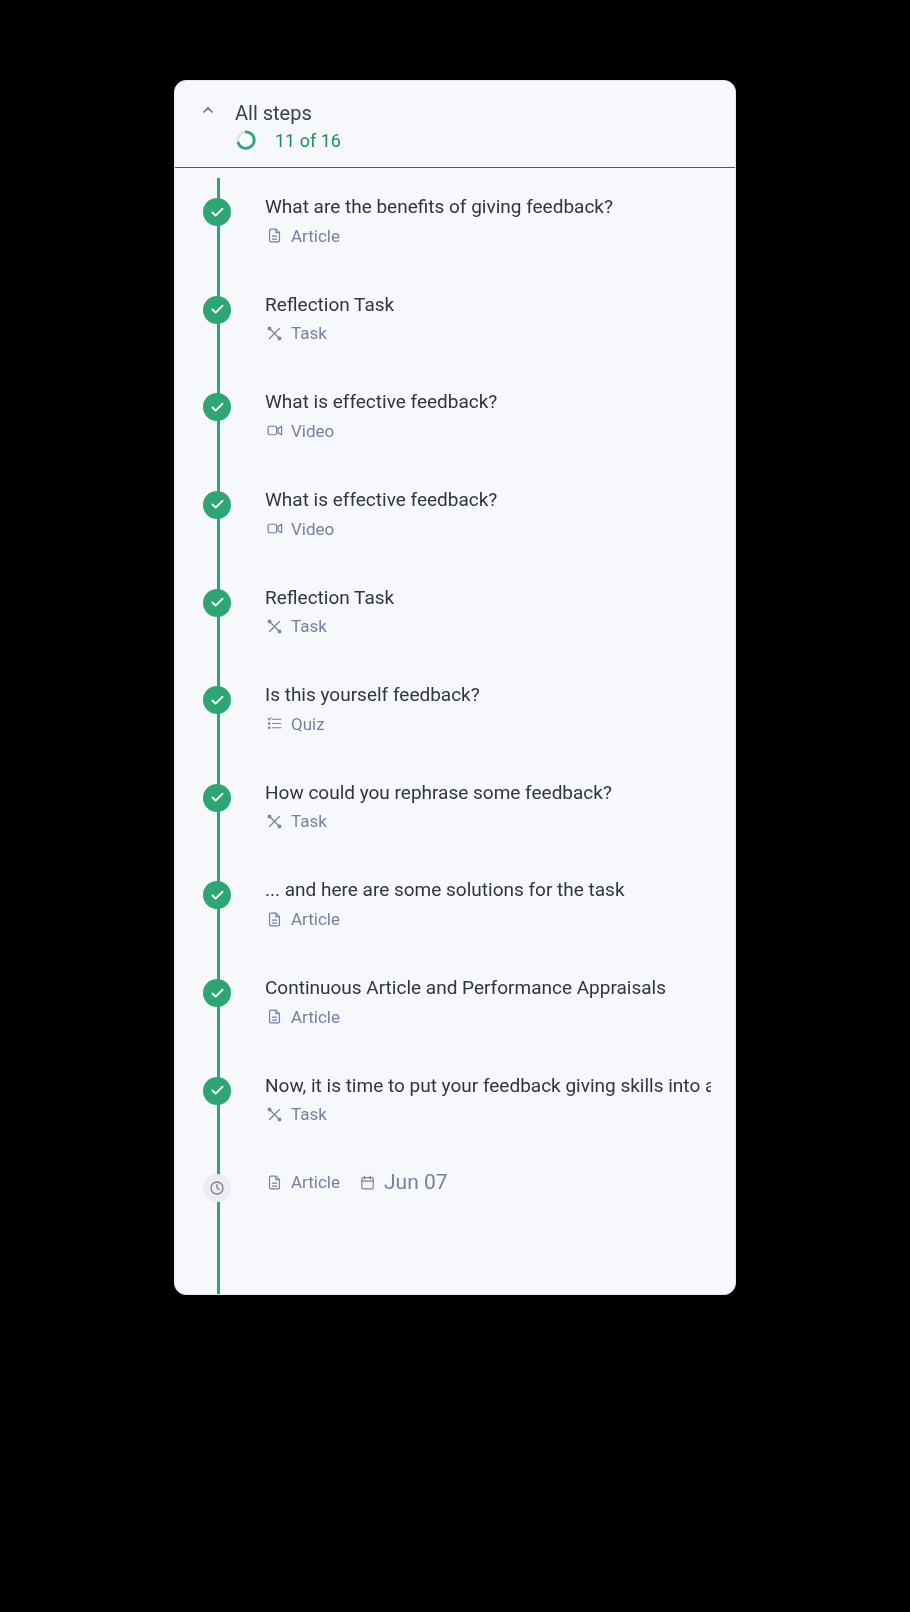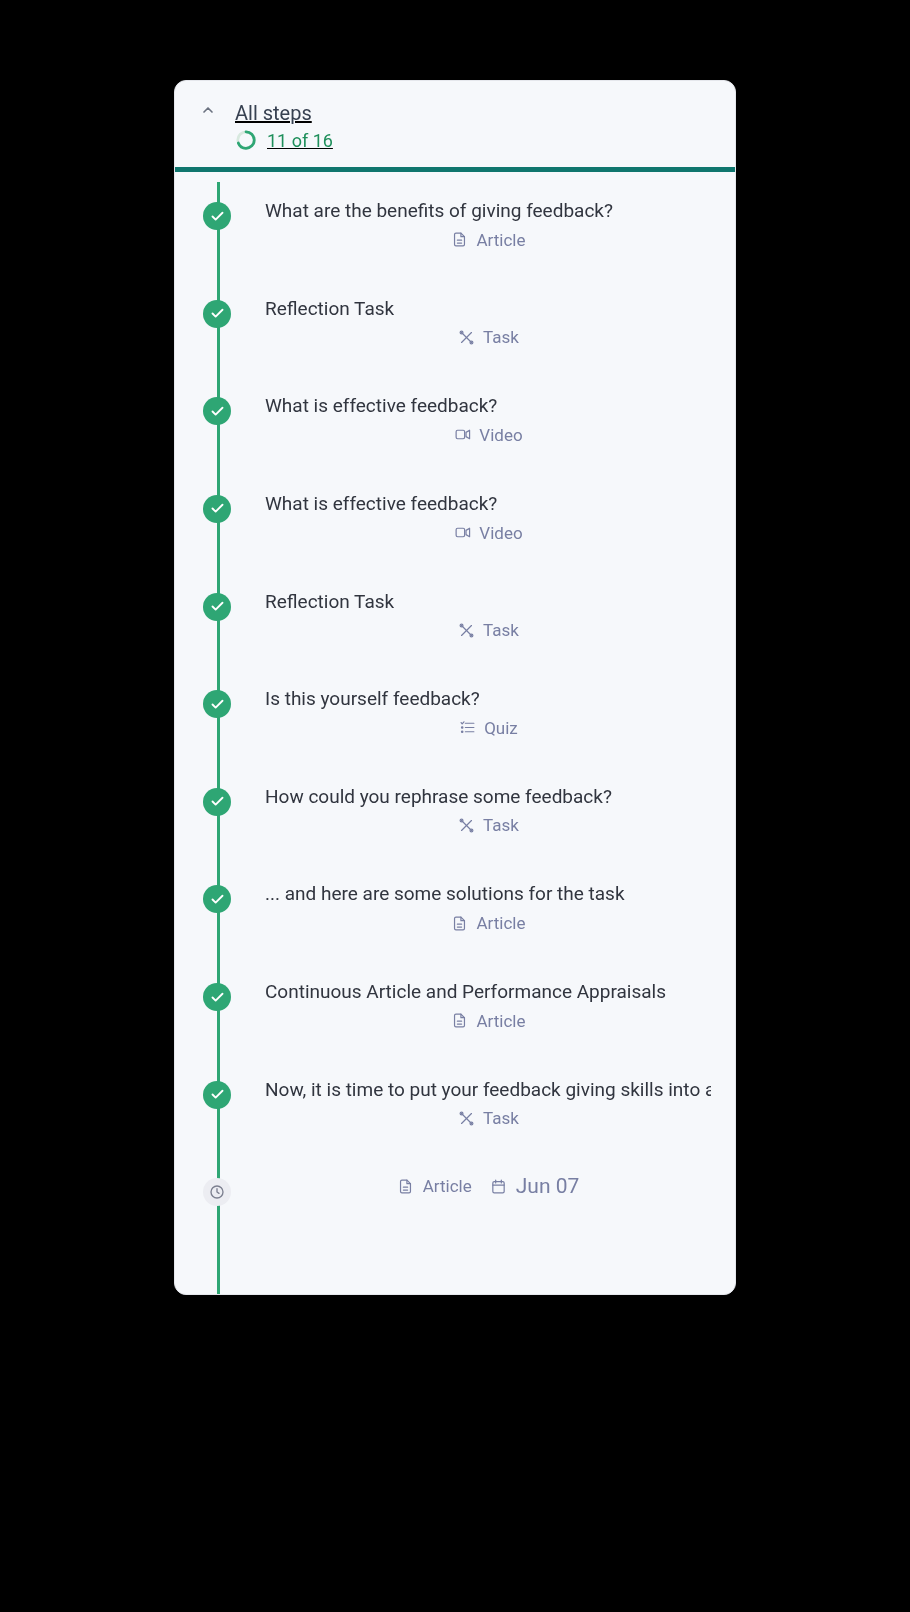--- a/index.html
+++ b/index.html
@@ -22,37 +22,36 @@
     box-shadow: 0 25px 60px rgba(0,0,0,0.45);
     overflow: hidden;
     display: flex;
     flex-direction: column;
   }
   .header {
     display: flex;
     align-items: flex-start;
     gap: 18px;
     padding: 20px 24px 16px 24px;
-    border-bottom: 5px solid #0f766e;
-    text-decoration: underline;
+    border-bottom: 1px solid #0f766e;
   }
   .chevron {
     width: 18px; height: 18px;
     display: flex; align-items: center; justify-content: center;
     color: #6b7280;
   }
   .chevron svg { width: 16px; height: 16px; }
   .header-text { display: flex; flex-direction: column; gap: 4px; }
   .header-title {
     font-size: 20px;
     color: #374151;
     font-weight: 400;
   }
   .progress-row {
-    display: flex; align-items: center; gap: 10px;
+    display: flex; align-items: center; gap: 18px;
   }
   .progress-ring { width: 22px; height: 22px; }
   .progress-label {
     font-size: 18px;
     color: #1f8f5b;
     font-weight: 400;
   }
   .timeline {
     position: relative;
     flex: 1;
@@ -99,21 +98,20 @@
     font-weight: 400;
     line-height: 1.35;
     white-space: nowrap;
     overflow: hidden;
   }
   .meta-row {
     display: flex;
     align-items: center;
     gap: 8px;
     margin-top: 6px;
-    justify-content: center;
   }
   .meta-row .type-icon {
     width: 18px; height: 18px;
     display: flex; align-items: center; justify-content: center;
     color: #787fa3;
   }
   .meta-row .type-icon svg { width: 17px; height: 17px; stroke: #787fa3; fill: none; }
   .meta-row .type-label {
     font-size: 17px;
     color: #787fa3;

